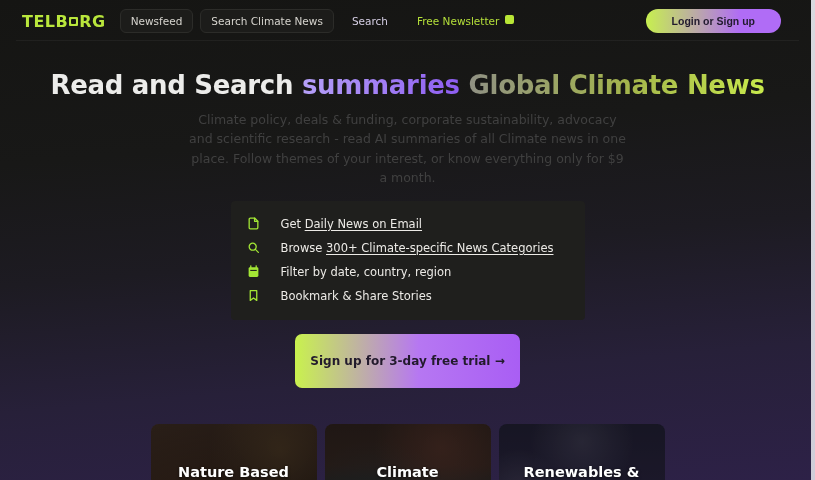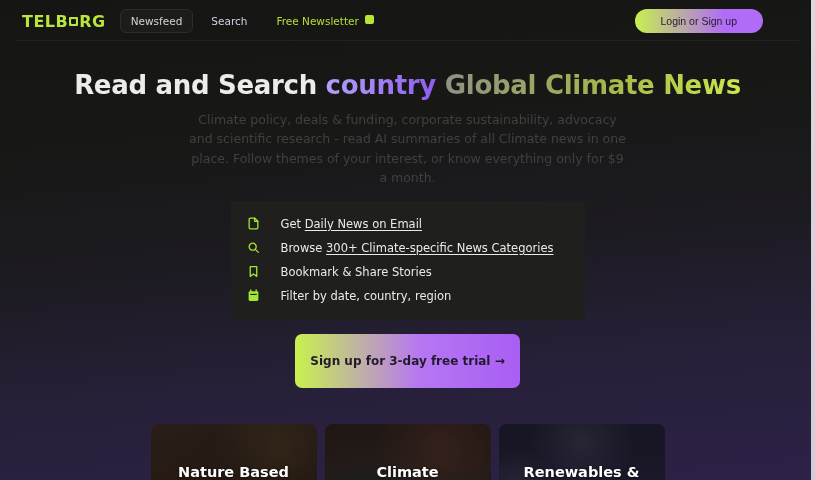--- a/index.html
+++ b/index.html
@@ -29,24 +29,24 @@
     font-size: 10.5px; color: #d6d4ce; padding: 5px 10px; border-radius: 6px;
     background: #1c1c1a; border: 1px solid #2c2c29; margin-right: 7px; cursor: pointer;
     white-space: nowrap;
   }
   .nav-item.plain { background: transparent; border-color: transparent; color: #d5cee4; }
   .nav-item.newsletter { background: transparent; border-color: transparent; color: #b5e03a;
     display: flex; align-items: flex-start; gap: 6px; }
   .nl-square { width: 9px; height: 9px; border-radius: 2px; background: #b9e636; display: inline-block; }
   .nav-spacer { flex: 1; }
   .auth-btn {
-    font-size: 10.5px; font-weight: 400; color: #211a2e;
+    font-size: 10.5px; font-weight: 700; color: #211a2e;
     background: linear-gradient(90deg, #c7ef4f 0%, #b06cf6 70%);
     border: none; border-radius: 999px; padding: 6px 26px; cursor: pointer;
-    margin-right: 30px;
+    margin-right: 12px;
   }
   
   .hero-title {
     text-align: center; margin-top: 29px;
     font-size: 26px; font-weight: 700; letter-spacing: -0.3px; color: #ececea;
   }
   .t-verified {
     background: linear-gradient(90deg, #b5a0f8, #8d5df0);
     -webkit-background-clip: text; background-clip: text; color: transparent;
   }
@@ -113,30 +113,31 @@
 
 <div class="edge-strip"></div>
 
 <div class="nav">
   <div class="logo">
     <span>TELB</span>
     <span class="logo-square"></span>
     <span>RG</span>
   </div>
   <div class="nav-item">Newsfeed</div>
+  <div class="nav-item">Search Climate News</div>
   <div class="nav-item plain">Search</div>
   <div class="nav-item newsletter">
     <span>Free Newsletter</span>
     <span class="nl-square"></span>
   </div>
   <div class="nav-spacer"></div>
   <button class="auth-btn">Login or Sign up</button>
 </div>
 
-<h1 class="hero-title"><span>Read and Search </span><span class="t-verified">country</span><span class="t-global"> Global Climate News</span></h1>
+<h1 class="hero-title"><span>Read and Search </span><span class="t-verified">summaries</span><span class="t-global"> Global Climate News</span></h1>
 
 <p class="hero-sub">Climate policy, deals &amp; funding, corporate sustainability, advocacy and scientific research - read AI summaries of all Climate news in one place. Follow themes of your interest, or know everything only for $9 a month.</p>
 
 <div class="feature-box">
   <div class="feature-row">
     <span class="ficon">
       <svg viewBox="0 0 24 24" fill="none" stroke="#a3e635" stroke-width="2.4" stroke-linecap="round" stroke-linejoin="round">
           <path d="M14 2H6a2 2 0 0 0-2 2v16a2 2 0 0 0 2 2h12a2 2 0 0 0 2-2V8z"></path>
           <polyline points="14 2 14 8 20 8"></polyline>
         </svg>
@@ -147,36 +148,36 @@
     <span class="ficon">
       <svg viewBox="0 0 24 24" fill="none" stroke="#a3e635" stroke-width="2.4" stroke-linecap="round">
           <circle cx="10.5" cy="10.5" r="6.5"></circle>
           <line x1="15.5" y1="15.5" x2="21" y2="21"></line>
         </svg>
     </span>
     <span><span>Browse </span><a class="f-link f-bold">300+ Climate-specific News Categories</a></span>
   </div>
   <div class="feature-row">
     <span class="ficon">
-      <svg viewBox="0 0 24 24" fill="none" stroke="#a3e635" stroke-width="2.4" stroke-linejoin="round">
-          <path d="M6 3h12v18l-6-4.5L6 21z"></path>
-        </svg>
-    </span>
-    <span class="f-bold">Bookmark &amp; Share Stories</span>
-  </div>
-  <div class="feature-row">
-    <span class="ficon">
       <svg viewBox="0 0 24 24">
           <rect x="3" y="4" width="18" height="18" rx="2.5" fill="#a3e635"></rect>
           <line x1="7" y1="1.5" x2="7" y2="6" stroke="#a3e635" stroke-width="2.4" stroke-linecap="round"></line>
           <line x1="17" y1="1.5" x2="17" y2="6" stroke="#a3e635" stroke-width="2.4" stroke-linecap="round"></line>
           <line x1="6" y1="10" x2="18" y2="10" stroke="#1f1f1d" stroke-width="2"></line>
         </svg>
     </span>
     <span class="f-bold">Filter by date, country, region</span>
+  </div>
+  <div class="feature-row">
+    <span class="ficon">
+      <svg viewBox="0 0 24 24" fill="none" stroke="#a3e635" stroke-width="2.4" stroke-linejoin="round">
+          <path d="M6 3h12v18l-6-4.5L6 21z"></path>
+        </svg>
+    </span>
+    <span class="f-bold">Bookmark &amp; Share Stories</span>
   </div>
 </div>
 
 <button class="cta-btn">Sign up for 3-day free trial →</button>
 
 <div class="cards">
   <div class="card img-nature">
     <div class="card-title">Nature Based Solutions</div>
   </div>
   <div class="card img-finance">

